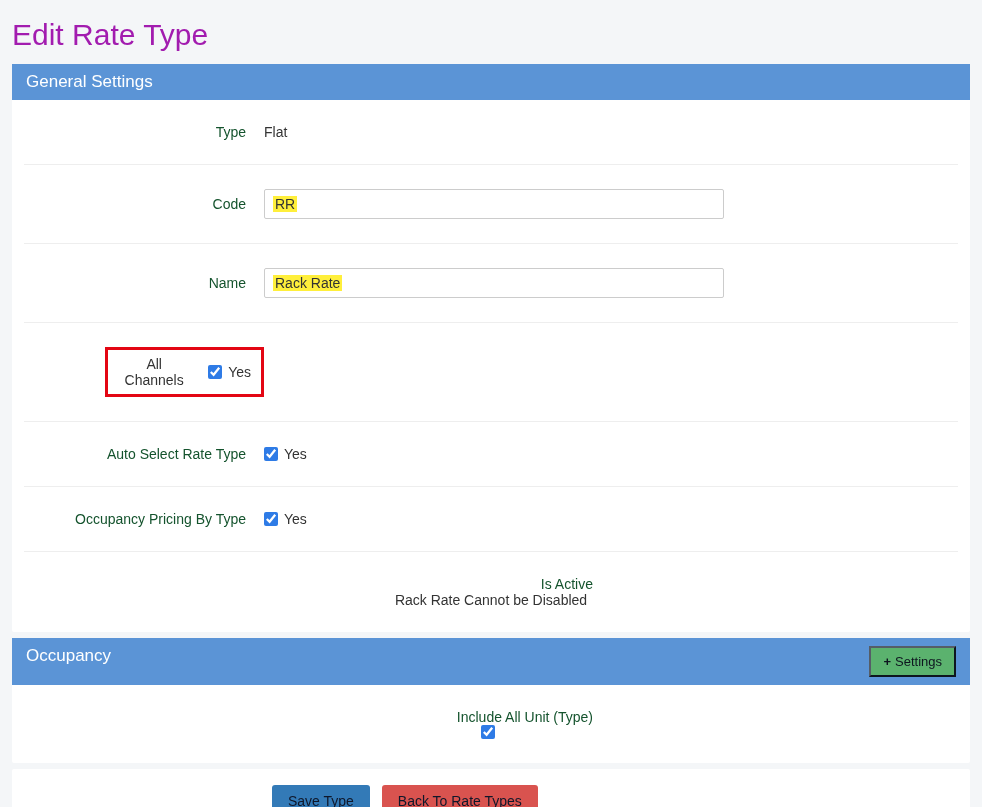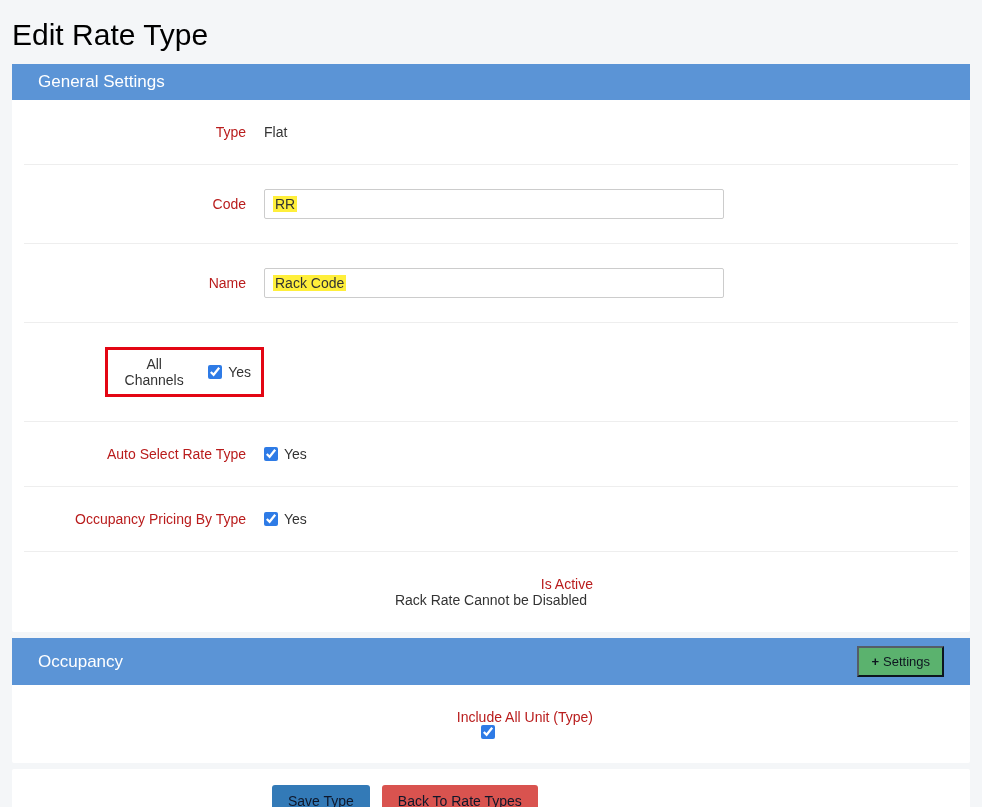--- a/index.html
+++ b/index.html
@@ -6,54 +6,54 @@
   body {
     font-family: "Segoe UI", Arial, Helvetica, sans-serif;
     background: #f4f6f8;
     color: #333;
     font-size: 14px;
     padding: 12px;
   }
   .page-title {
     font-size: 30px;
     font-weight: 300;
-    color: #000000;
+    color: #a21caf;
     margin-bottom: 12px;
     margin-top: 6px;
   }
   .panel {
     background: #fff;
     border-radius: 2px;
     margin-bottom: 6px;
   }
   .panel-header {
     background: #5b94d6;
     color: #fff;
-    padding: 8px 26px;
+    padding: 8px 14px;
     font-size: 17px;
     font-weight: 400;
     display: flex;
     justify-content: space-between;
-    align-items: center;
+    align-items: flex-start;
   }
   .panel-body {
     padding: 0 12px;
   }
   .form-row {
     display: flex;
     align-items: center;
     padding: 24px 0;
     border-bottom: 1px solid #eee;
   }
   .form-row.no-border { border-bottom: none; flex-direction: column; }
   .form-label {
     width: 240px;
     text-align: right;
     padding-right: 18px;
-    color: #b91c1c;
+    color: #14532d;
   }
   .form-value {
     flex: 1;
     display: flex;
     align-items: center;
   }
   .text-input {
     width: 460px;
     padding: 6px 8px;
     border: 1px solid #ccc;
@@ -127,21 +127,21 @@
         <div class="text-input">
           <span class="hl">RR</span>
         </div>
       </div>
     </div>
 
     <div class="form-row">
       <div class="form-label">Name</div>
       <div class="form-value">
         <div class="text-input">
-          <span class="hl">Rack Code</span>
+          <span class="hl">Rack Rate</span>
         </div>
       </div>
     </div>
 
     <div class="form-row" style="justify-content:flex-start;">
       <div style="width:240px; display:flex; justify-content:flex-end;">
         <span class="red-box">
           <span style="width:90px; text-align:center; padding-right:18px;">All Channels</span>
           <input type="checkbox" class="chk" checked="" style="">
           <span>Yes</span>

